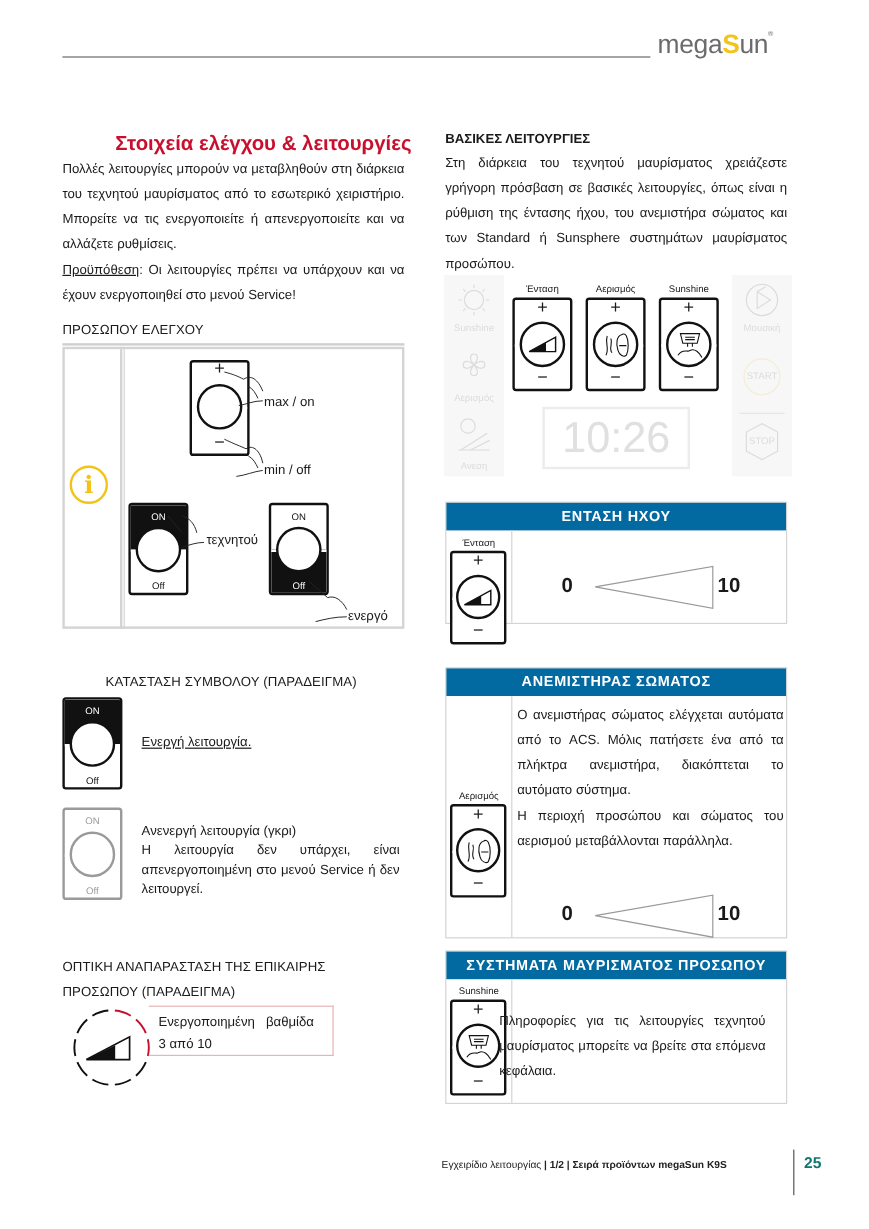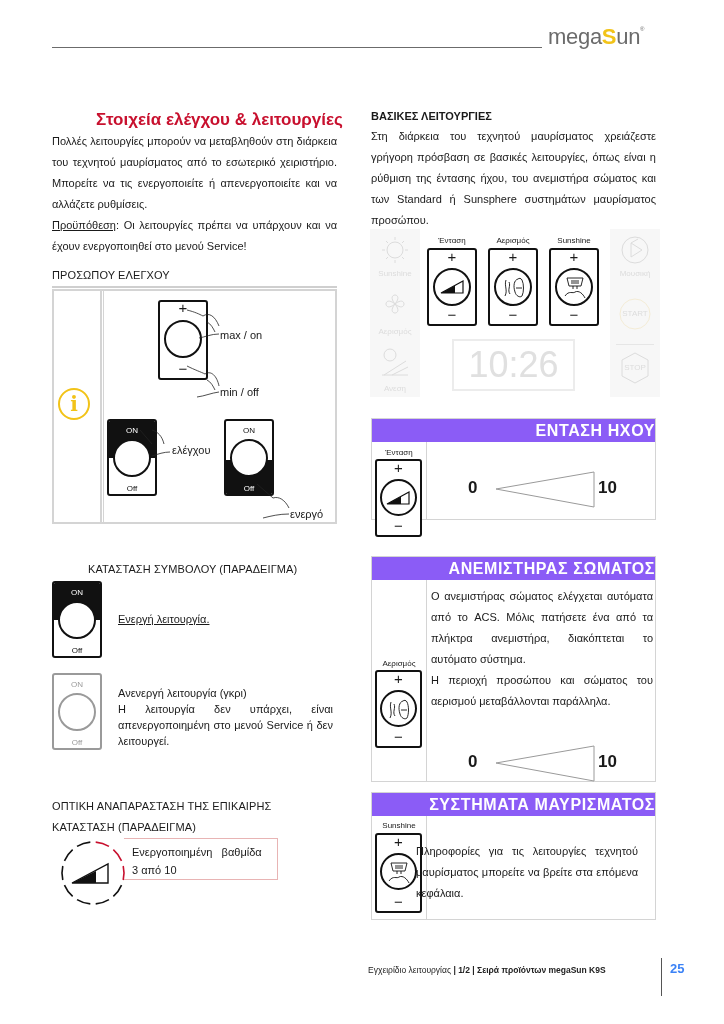--- a/index.html
+++ b/index.html
@@ -48,29 +48,29 @@
   #basic-head { left: 371px; top: 110px; font-weight: bold; font-size: 11px; }
   #basic-text { left: 371px; top: 126px; width: 285px; }
 
   .panel-side { background: #f7f7f7; }
   .faded { color: #dcdcdc; font-size: 8px; text-align: center; position: absolute; width: 100%; }
   .top-lbl { position: absolute; font-size: 8px; text-align: center; width: 50px; }
 
   #clock { left: 452px; top: 339px; width: 123px; height: 52px; border: 2px solid #ececec; color: #e0e0e0; font-size: 36px; text-align: center; line-height: 48px; }
 
   .sect-box { position: absolute; left: 371px; width: 285px; border: 1px solid #d4d4d4; }
-  .sect-title { height: 23px; background: #8b5cf6; color: #fff; font-weight: bold; font-size: 16px; text-align: right; line-height: 23px; letter-spacing: 0.6px; }
+  .sect-title { height: 23px; background: #0369a1; color: #fff; font-weight: bold; font-size: 12px; text-align: center; line-height: 23px; letter-spacing: 0.6px; }
   .sect-body { position: relative; }
   .sect-div { position: absolute; left: 54px; top: 0; bottom: 0; width: 1px; background: #d4d4d4; }
 
   .scale-num { position: absolute; font-weight: bold; font-size: 17px; }
 
   #footer-text { left: 368px; top: 965px; font-size: 8.5px; color: #222; }
   #footer-rule { left: 661px; top: 958px; width: 1px; height: 38px; background: #555; }
-  #page-num { left: 670px; top: 961px; font-size: 13px; font-weight: bold; color: #3b82f6; }
+  #page-num { left: 670px; top: 961px; font-size: 13px; font-weight: bold; color: #0f766e; }
 </style>
 </head>
 <body>
 
 <div class="abs" id="header-rule"></div>
 <div class="abs" id="logo"><span>mega</span><span class="s">S</span><span>un</span><span class="reg">®</span></div>
 
 <div class="abs" id="title">Στοιχεία ελέγχου &amp; λειτουργίες</div>
 <div class="abs para" id="intro">
   <span>Πολλές λειτουργίες μπορούν να μεταβληθούν στη διάρκεια του τεχνητού μαυρίσματος από το εσωτερικό χειριστήριο. Μπορείτε να τις ενεργοποιείτε ή απενεργοποιείτε και να αλλάζετε ρυθμίσεις.</span><br>
@@ -101,21 +101,21 @@
 <div class="abs btn" style="left:107px; top:419px; width:50px; height:77px;">
   <div class="abs" style="left:0; top:0; width:100%; height:37px; background:#111;"></div>
   <div class="notch" style="left:-2px; top:37px; width:54px;"></div>
   <div class="circ" style="left:4px; top:18px; width:38px; height:38px;"></div>
   <div class="lbl-small" style="top:5px;">ON</div>
   <div class="lbl-small" style="top:63px; color:#111;">Off</div>
 </div>
 <svg class="hand" style="left:138px; top:426px;" width="40" height="40">
   <path d="M2 4 L14 18 M14 4 C20 6 24 10 26 18 M14 30 C20 28 26 26 32 26" fill="none" stroke="#222" stroke-width="0.8"></path>
 </svg>
-<div class="note" style="left:172px; top:444px;">ελέγχου</div>
+<div class="note" style="left:172px; top:444px;">τεχνητού</div>
 
 <div class="abs btn" style="left:224px; top:419px; width:50px; height:77px;">
   <div class="abs" style="left:0; top:37px; width:100%; height:40px; background:#111;"></div>
   <div class="notch" style="left:-2px; top:37px; width:54px;"></div>
   <div class="circ" style="left:4px; top:18px; width:38px; height:38px;"></div>
   <div class="lbl-small" style="top:5px; color:#111;">ON</div>
   <div class="lbl-small" style="top:63px;">Off</div>
 </div>
 <svg class="hand" style="left:255px; top:482px;" width="40" height="40">
   <path d="M2 2 L18 16 C24 14 30 18 34 26 M8 36 C16 34 24 32 34 32" fill="none" stroke="#222" stroke-width="0.8"></path>
@@ -139,21 +139,21 @@
   <div class="lbl-small" style="top:5px; color:#9a9a9a;">ON</div>
   <div class="lbl-small" style="top:63px; color:#9a9a9a;">Off</div>
 </div>
 <div class="abs" id="status-off-text">
   <div>Ανενεργή λειτουργία (γκρι)</div>
   <div>Η λειτουργία δεν υπάρχει, είναι απενεργοποιημένη στο μενού Service ή δεν λειτουργεί.</div>
 </div>
 
 <div class="abs section-head" id="visual-head">
   <div>ΟΠΤΙΚΗ ΑΝΑΠΑΡΑΣΤΑΣΗ ΤΗΣ ΕΠΙΚΑΙΡΗΣ</div>
-  <div>ΚΑΤΑΣΤΑΣΗ (ΠΑΡΑΔΕΙΓΜΑ)</div>
+  <div>ΠΡΟΣΩΠΟΥ (ΠΑΡΑΔΕΙΓΜΑ)</div>
 </div>
 <svg class="abs" style="left:58px; top:838px;" width="70" height="70">
   <g id="ring-segments">
       <path d="M37.701828025177406 4.117964359155888 A31 31 0 0 1 50.966180322211684 8.427813678234521" fill="none" stroke="#c8102e" stroke-width="1.6"></path>
       <path d="M55.33782989870572 11.604003013094069 A31 31 0 0 1 63.53565045702565 22.887335016832516" fill="none" stroke="#c8102e" stroke-width="1.6"></path>
       <path d="M65.2054720083423 28.026517315340186 A31 31 0 0 1 65.2054720083423 41.973482684659814" fill="none" stroke="#c8102e" stroke-width="1.6"></path>
       <path d="M63.53565045702565 47.112664983167484 A31 31 0 0 1 55.33782989870572 58.39599698690593" fill="none" stroke="#111" stroke-width="1.6"></path>
       <path d="M50.966180322211684 61.57218632176548 A31 31 0 0 1 37.701828025177406 65.88203564084411" fill="none" stroke="#111" stroke-width="1.6"></path>
       <path d="M32.298171974822594 65.88203564084411 A31 31 0 0 1 19.033819677788316 61.572186321765486" fill="none" stroke="#111" stroke-width="1.6"></path>
       <path d="M14.662170101294269 58.39599698690593 A31 31 0 0 1 6.464349542974354 47.1126649831675" fill="none" stroke="#111" stroke-width="1.6"></path>

